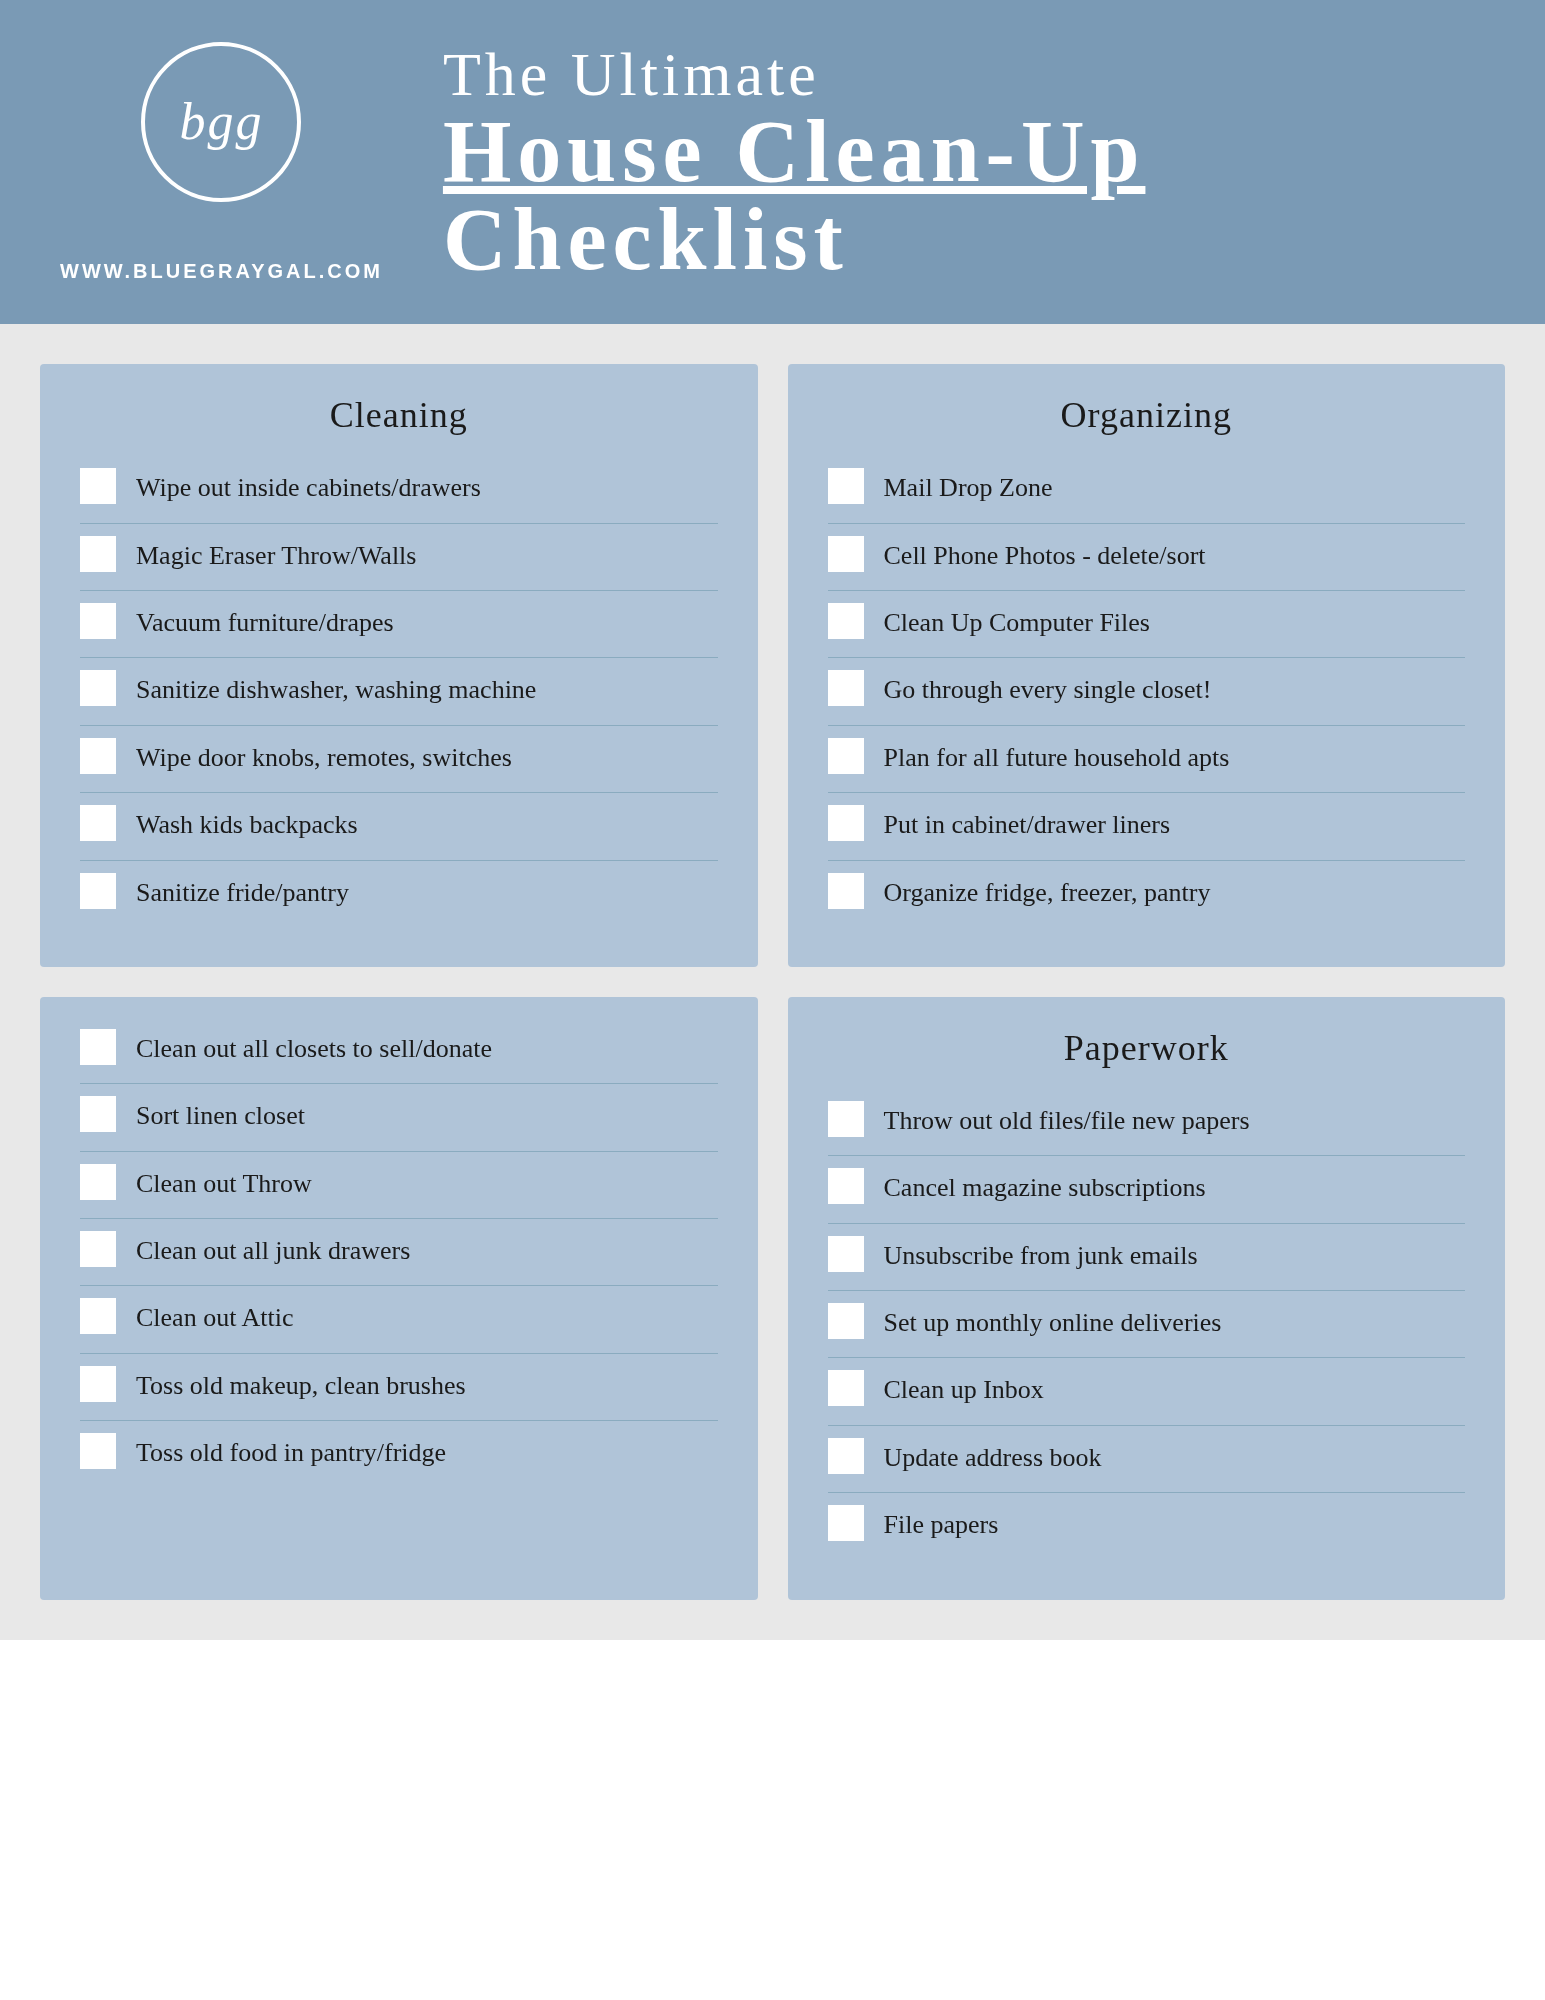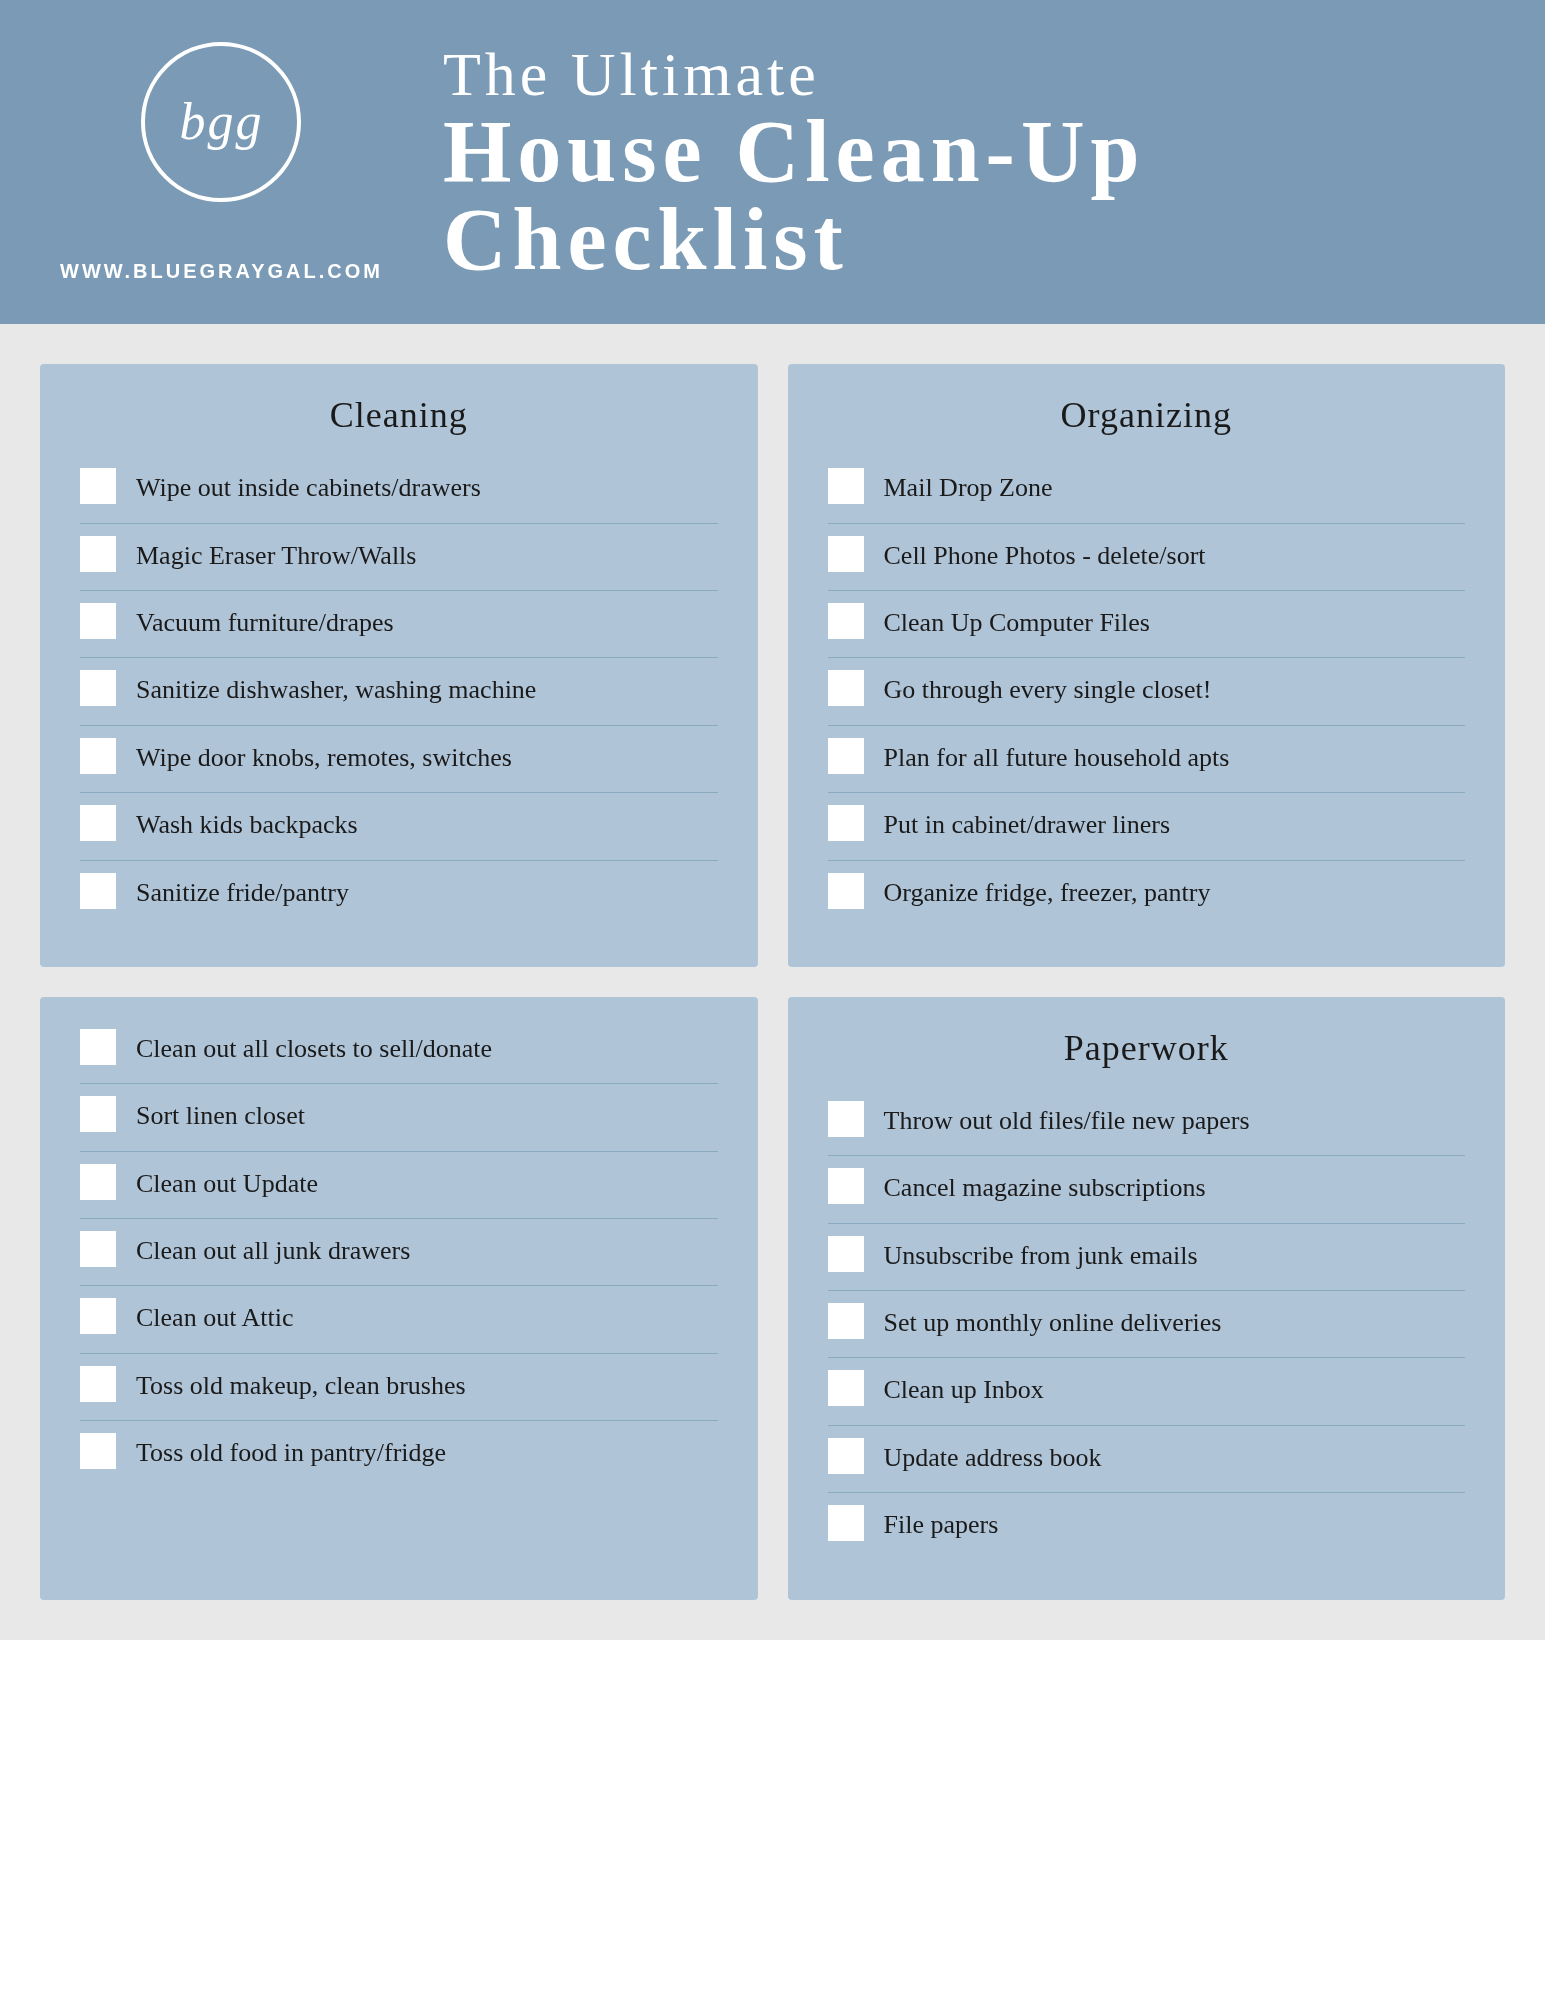--- a/index.html
+++ b/index.html
@@ -71,20 +71,21 @@
       display: block;
     }
 
     .header-title .line2 {
       font-family: Georgia, serif;
       font-size: 88px;
       font-weight: bold;
       letter-spacing: 6px;
       display: block;
       line-height: 1;
+      text-decoration: underline;
     }
 
     .header-title .line3 {
       font-family: Georgia, serif;
       font-size: 88px;
       font-weight: bold;
       letter-spacing: 6px;
       display: block;
       line-height: 1;
     }
@@ -233,21 +234,21 @@
         <div class="checklist-item">
           <div class="checkbox"></div>
           <span class="item-text">Clean out all closets to sell/donate</span>
         </div>
         <div class="checklist-item">
           <div class="checkbox"></div>
           <span class="item-text">Sort linen closet</span>
         </div>
         <div class="checklist-item">
           <div class="checkbox"></div>
-          <span class="item-text">Clean out Update</span>
+          <span class="item-text">Clean out Throw</span>
         </div>
         <div class="checklist-item">
           <div class="checkbox"></div>
           <span class="item-text">Clean out all junk drawers</span>
         </div>
         <div class="checklist-item">
           <div class="checkbox"></div>
           <span class="item-text">Clean out Attic</span>
         </div>
         <div class="checklist-item">

